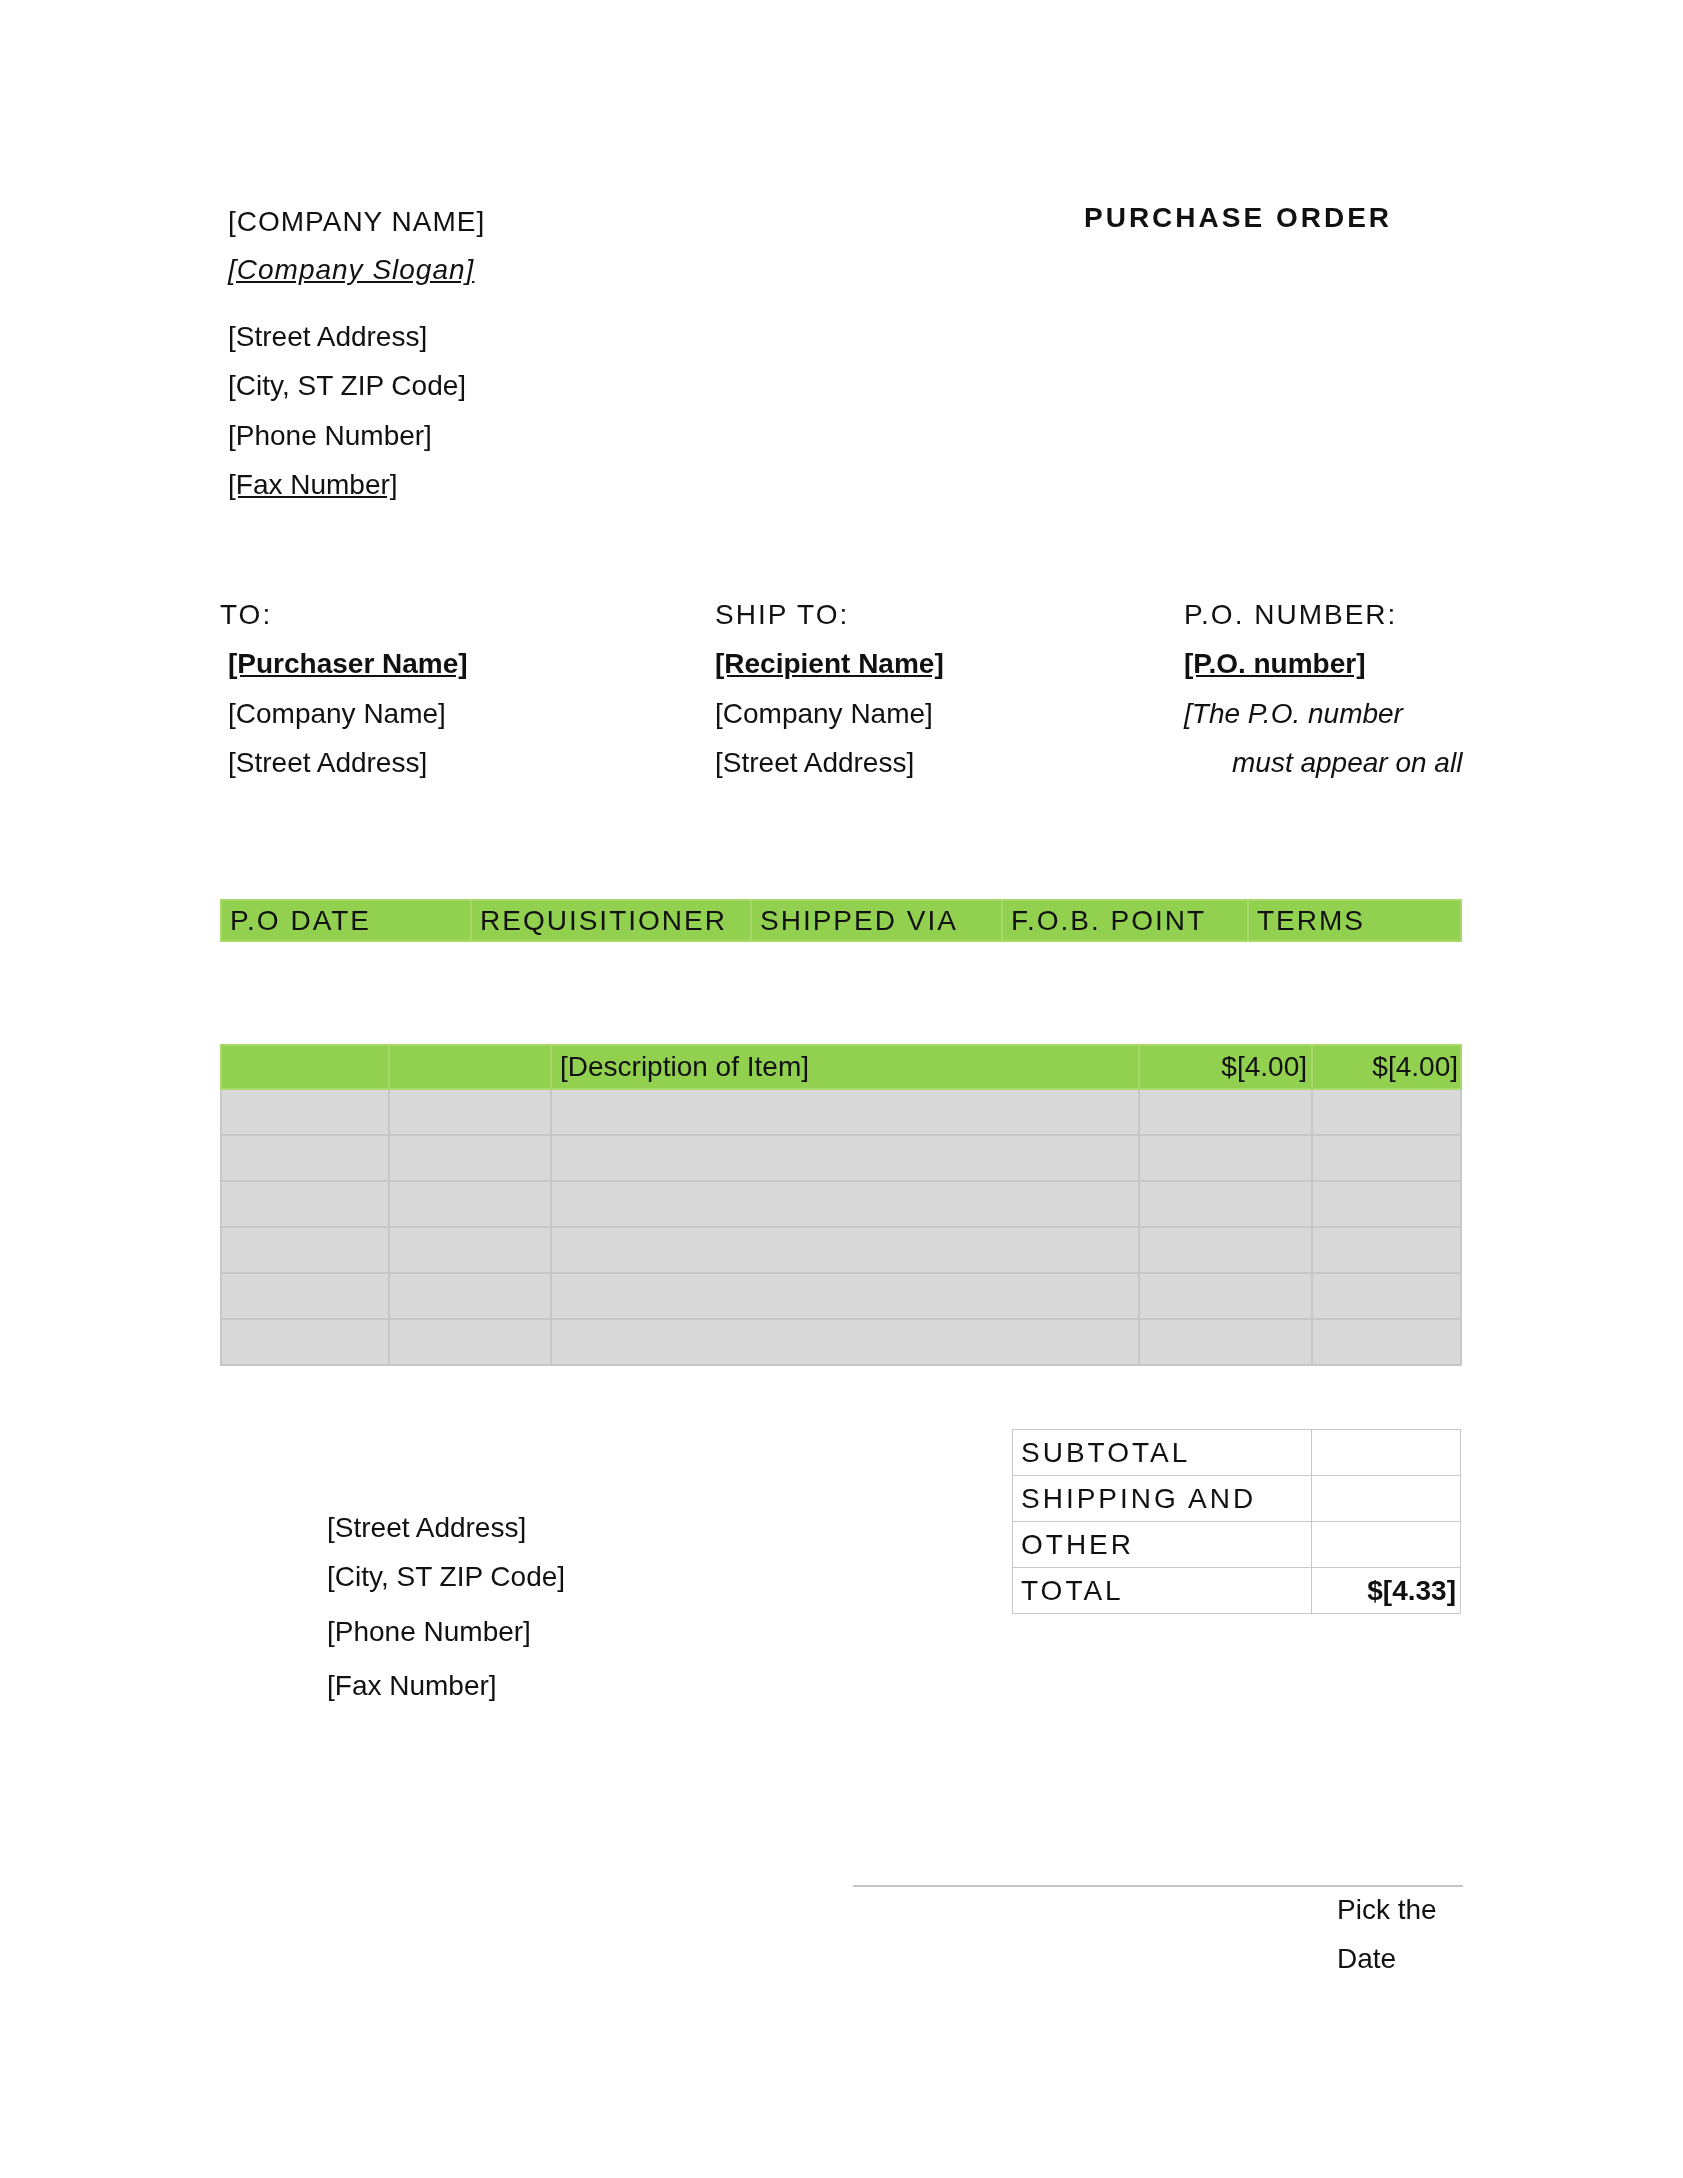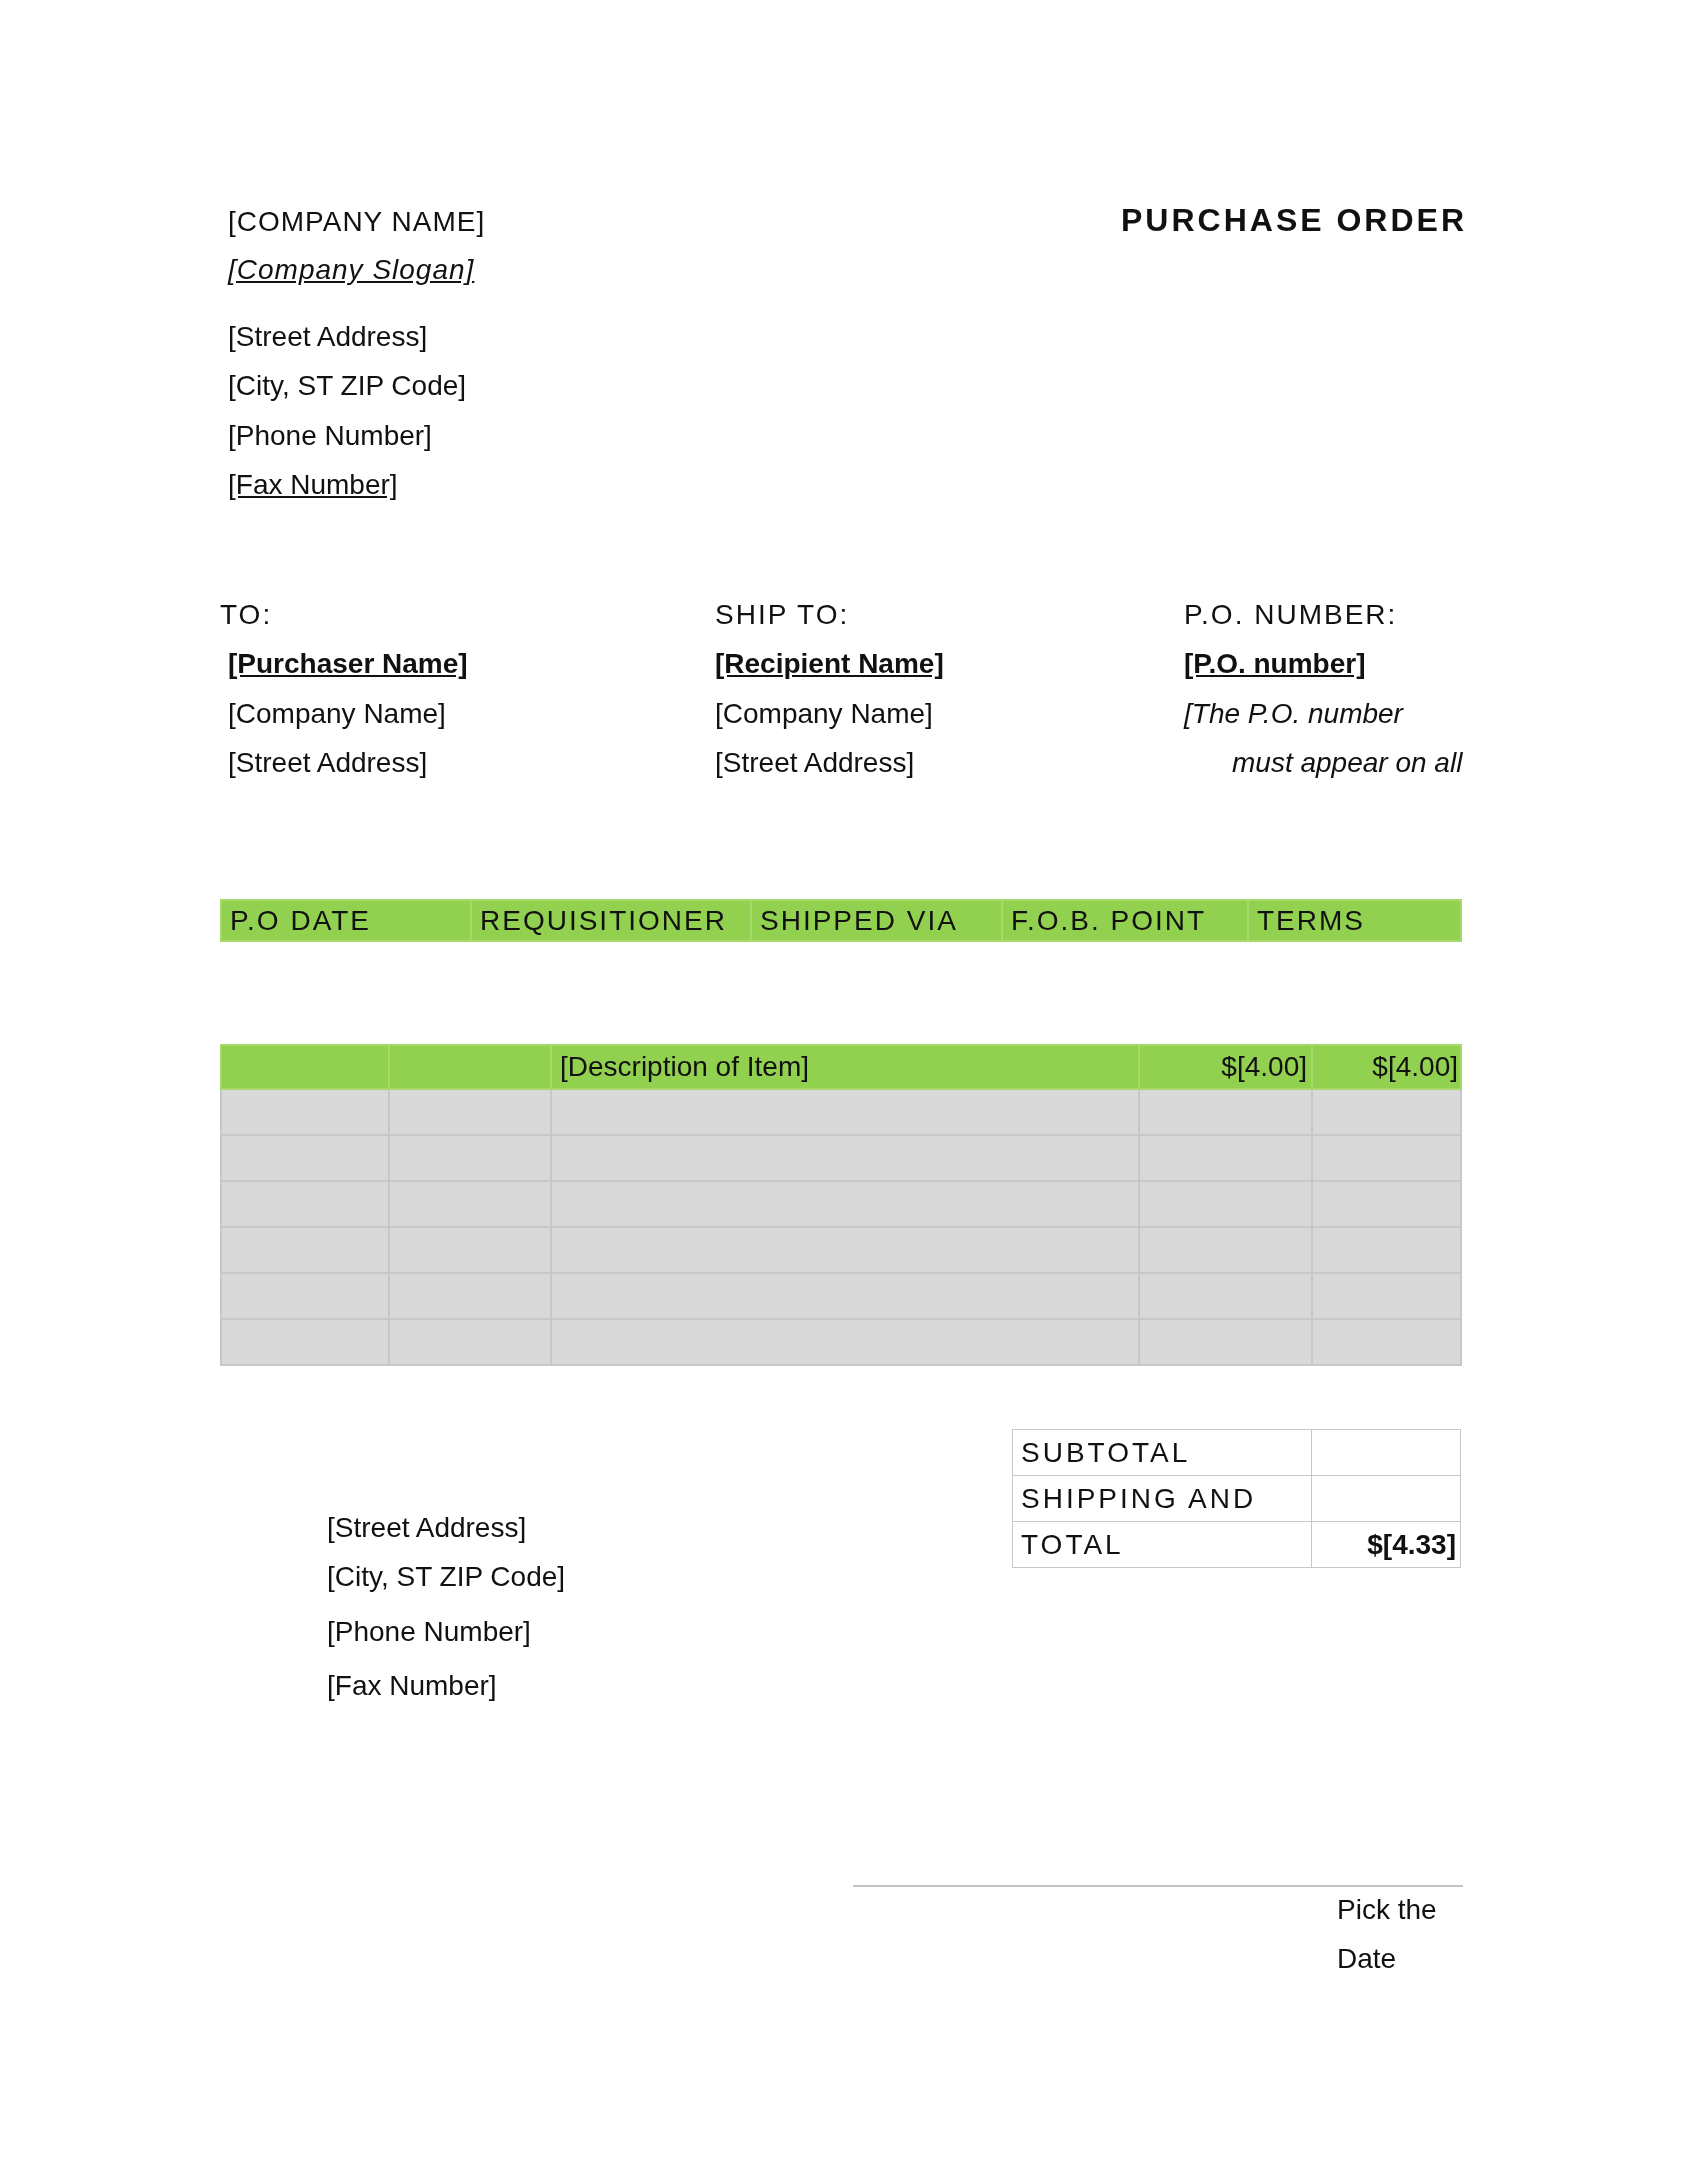--- a/index.html
+++ b/index.html
@@ -5,21 +5,21 @@
   html, body { margin: 0; padding: 0; background: #ffffff; }
   body { width: 1683px; height: 2178px; position: relative; overflow: hidden;
          font-family: "Liberation Sans", sans-serif; color: #111111; }
   .abs { position: absolute; white-space: nowrap; }
   .t28 { font-size: 28px; line-height: 34px; }
   .caps { letter-spacing: 2px; }
   .u { text-decoration: underline; }
   .i { font-style: italic; }
   .b { font-weight: bold; }
 
-  #title { left: 1084px; top: 202px; font-size: 32px; font-weight: bold; letter-spacing: 3px; margin-left: 37px; }
+  #title { left: 1084px; top: 202px; font-size: 28px; font-weight: bold; letter-spacing: 3px; }
 
   table.grid { position: absolute; border-collapse: collapse; table-layout: fixed; }
   table.grid td { padding: 0 8px; font-size: 28px; vertical-align: middle; overflow: hidden; white-space: nowrap; }
 
   #info-table { left: 220px; top: 899px; width: 1241px; }
   #info-table td { background: #92d050; border: 2px solid #a6d96a; }
   #info-table tr.h td { height: 39px; letter-spacing: 2px; margin-top: 34px; }
   #info-table tr.v td { height: 43px; }
 
   #items-table { left: 220px; top: 1044px; width: 1241px; }
@@ -149,20 +149,24 @@
   <tbody>
       <tr>
     <td class="lbl">SUBTOTAL</td>
     <td class="r"></td>
   </tr>
   <tr>
     <td class="lbl">SHIPPING AND</td>
     <td class="r"></td>
   </tr>
   <tr>
+    <td class="lbl">OTHER</td>
+    <td class="r"></td>
+  </tr>
+  <tr>
     <td class="lbl">TOTAL</td>
     <td class="r b" style="padding-right:4px">$[4.33]</td>
   </tr>
 </tbody>
   </table>
 
 <div class="abs t28" style="left:327px; top:1511px;">[Street Address]</div>
 <div class="abs t28" style="left:327px; top:1560px;">[City, ST ZIP Code]</div>
 <div class="abs t28" style="left:327px; top:1615px;">[Phone Number]</div>
 <div class="abs t28" style="left:327px; top:1669px;">[Fax Number]</div>

